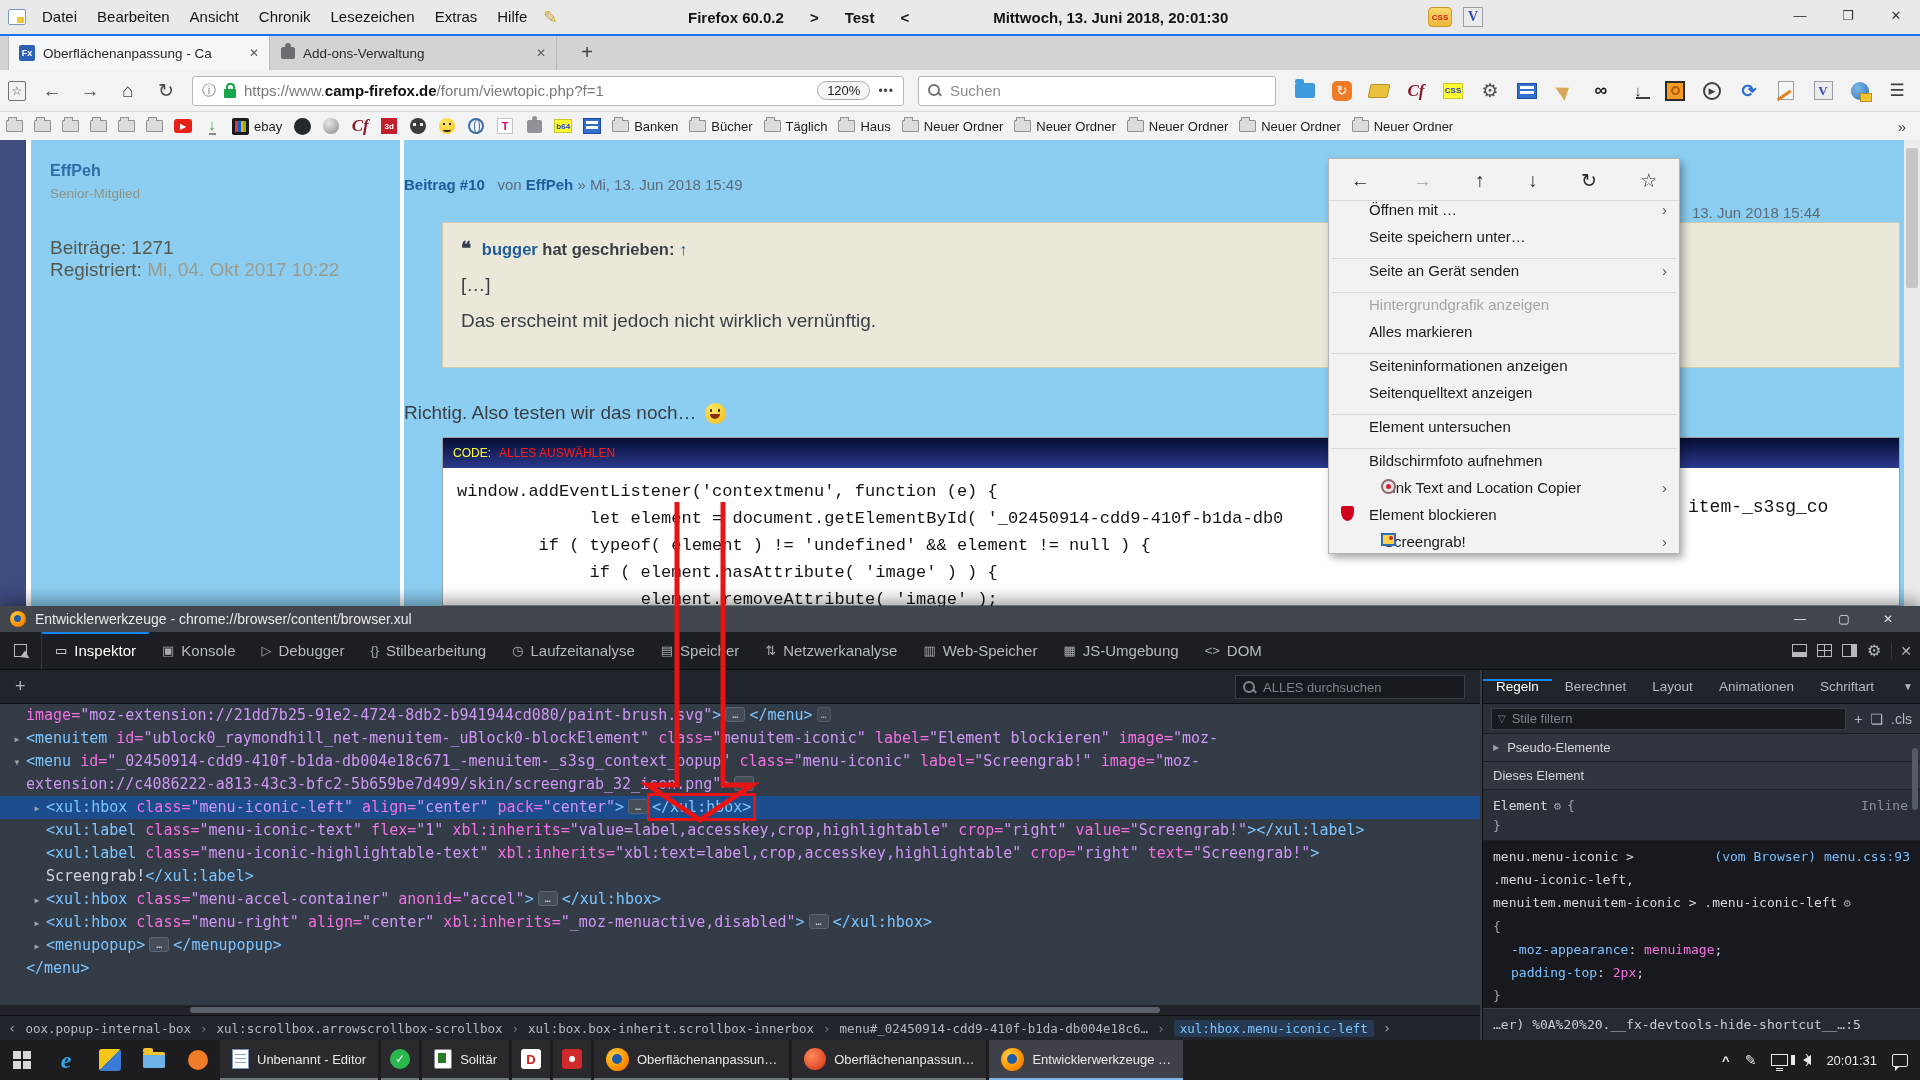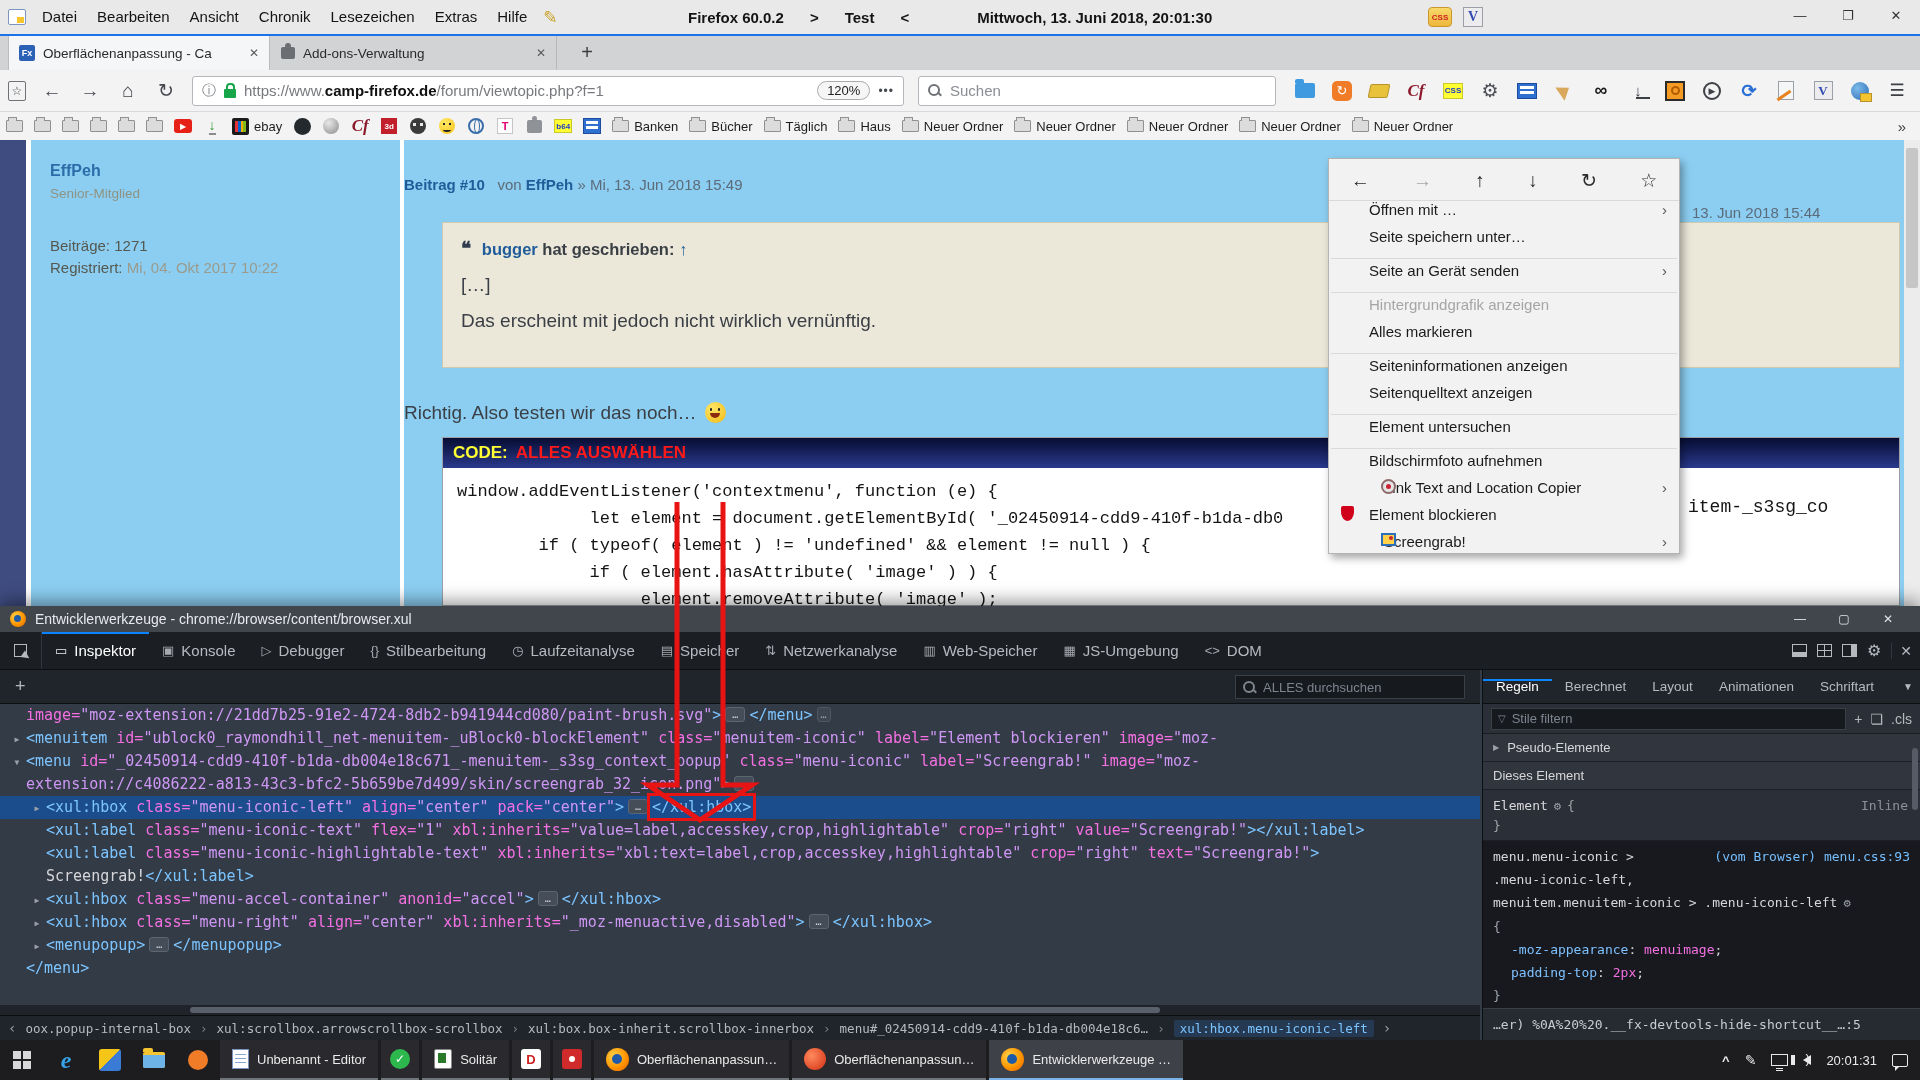--- a/index.html
+++ b/index.html
@@ -9,21 +9,21 @@
 
   
   #menubar{position:absolute;left:0;top:0;width:1920px;height:34px;background:#e9e9e9;
            display:flex;align-items:center;padding:0 0 0 8px;font-size:15px;color:#141414}
   #menubar .menu{padding:0 10px;line-height:34px}
   .winicon{width:18px;height:16px;background:#fff;border:1px solid #7a96c0;border-radius:2px;position:relative;margin-right:6px}
   .winicon::after{content:"";position:absolute;right:1px;bottom:1px;width:7px;height:6px;background:#f4c431}
   .pencil{color:#c9a227;font-size:17px;margin-left:6px}
   #titlegrp{position:absolute;left:688px;top:0;height:34px;display:flex;align-items:center;font-weight:bold;font-size:15px}
   #titlegrp .sep{margin:0 26px;font-weight:bold}
-  #titlegrp .clock{margin-left:42px}
+  #titlegrp .clock{margin-left:58px}
   .cssbadge{position:absolute;left:1428px;top:7px;width:24px;height:20px;background:linear-gradient(#f8d96b,#eeb73c);
             border-radius:4px;color:#c22;font-weight:bold;font-size:8px;display:flex;align-items:center;justify-content:center;border:1px solid #c9982a}
   .vbadge{position:absolute;left:1463px;top:7px;width:20px;height:20px;background:#ececee;border:1px solid #9aa0a6;
           color:#324bb3;font-family:"Liberation Serif",serif;font-weight:bold;font-size:14px;display:flex;align-items:center;justify-content:center}
   #winctl{position:absolute;right:0;top:0;height:34px;display:flex}
   #winctl span{width:48px;text-align:center;line-height:32px;font-size:13px;color:#333}
 
   
   #accent{position:absolute;left:0;top:34px;width:1920px;height:2px;background:#1a73e8}
   #tabbar{position:absolute;left:0;top:36px;width:1920px;height:34px;background:#d2d3d5}
@@ -110,36 +110,36 @@
   .i-puz::before{content:"";position:absolute;top:-4px;left:5px;width:5px;height:5px;border-radius:50%;background:#8f9297}
   .i-b64{width:18px;height:14px;background:#ffff33;color:#1e3cc8;font-weight:bold;font-size:8px;display:flex;align-items:center;justify-content:center;border:1px solid #c9c92a}
   #bmchev{margin-left:auto;font-size:15px;color:#3c3f44;padding-right:8px}
 
   
   #navyStrip{position:absolute;left:0;top:140px;width:26px;height:466px;background:#3f4c80}
   #wline1{position:absolute;left:26px;top:140px;width:5px;height:466px;background:#fff}
   #vline{position:absolute;left:400px;top:140px;width:4px;height:466px;background:#fff}
   .profname{position:absolute;left:50px;top:162px;font-size:16px;font-weight:bold;color:#2c6ca8}
   .profrank{position:absolute;left:50px;top:186px;font-size:13.5px;color:#8f9383}
-  .profline{position:absolute;left:50px;font-size:15px;color:#55584f}
+  .profline{position:absolute;left:50px;font-size:19px;color:#55584f}
   .profline .dimv{color:#9a9b8d}
   #posthdr{position:absolute;left:404px;top:176px;font-size:15px;color:#5c6b7a}
   #posthdr b{color:#1f5c99}
   #sidedate{position:absolute;left:1692px;top:204px;font-size:15px;color:#5c6b7a}
   #quotebox{position:absolute;left:442px;top:222px;width:1458px;height:146px;background:#ebe8da;border:1px solid #cfc9b0;padding:14px 18px}
   #quotebox .qline1{font-size:16.5px;color:#3a3f45;font-weight:bold}
   #quotebox .qmark{color:#2f3d4e;font-size:19px;margin-right:6px}
   #quotebox .qauthor,#quotebox .qarrow{color:#1f5c99}
   #quotebox .qbody{font-size:19px;color:#3a3f45;margin-top:14px}
-  #reply{position:absolute;left:404px;top:402px;font-size:19px;color:#3a3f45;display:flex;align-items:flex-start;gap:8px}
+  #reply{position:absolute;left:404px;top:402px;font-size:19px;color:#3a3f45;display:flex;align-items:flex-end;gap:8px}
   .emoji{width:21px;height:21px;border-radius:50%;background:radial-gradient(circle at 35% 30%,#ffe766,#f0b916);position:relative;flex:none}
   .emoji::before{content:"";position:absolute;left:5px;top:6px;width:2.5px;height:2.5px;background:#222;border-radius:50%;box-shadow:8px 0 #222}
   .emoji::after{content:"";position:absolute;left:5px;top:11px;width:10px;height:5px;background:#8c2b0e;border-radius:0 0 8px 8px}
   #codeblock{position:absolute;left:442px;top:437px;width:1458px;height:169px;background:#fff;border:1px solid #9aa0a6}
-  #codehdr{height:30px;background:linear-gradient(#070d33,#2a3a8c);display:flex;align-items:center;padding:0 10px;gap:8px;font-size:17px;font-weight:bold}
+  #codehdr{height:30px;background:linear-gradient(#070d33,#2a3a8c);display:flex;align-items:center;padding:0 10px;gap:8px;font-size:12px;font-weight:normal}
   #codehdr .clab{color:#ffff33}
   #codehdr .cact{color:#ff1a1a}
   #codebody{padding:10px 14px;font-family:"Liberation Mono","DejaVu Sans Mono",monospace;font-size:17px;line-height:27px;color:#141414;white-space:pre}
   #codetail{position:absolute;left:1688px;top:497px;font-family:"Liberation Mono","DejaVu Sans Mono",monospace;font-size:18px;color:#141414}
   #pagescroll{position:absolute;left:1904px;top:140px;width:16px;height:466px;background:#ececec}
   #pagescroll .pthumb{position:absolute;left:2px;top:8px;width:12px;height:140px;background:#c6c6c6;border-radius:2px}
 
   
   #ctxmenu{position:absolute;left:1328px;top:158px;width:352px;height:396px;background:#f2f2f2;border:1px solid #b4b4b4;
            box-shadow:3px 4px 8px rgba(0,0,0,.35);z-index:50;font-size:15px;color:#1b1b1b;padding-top:2px}

